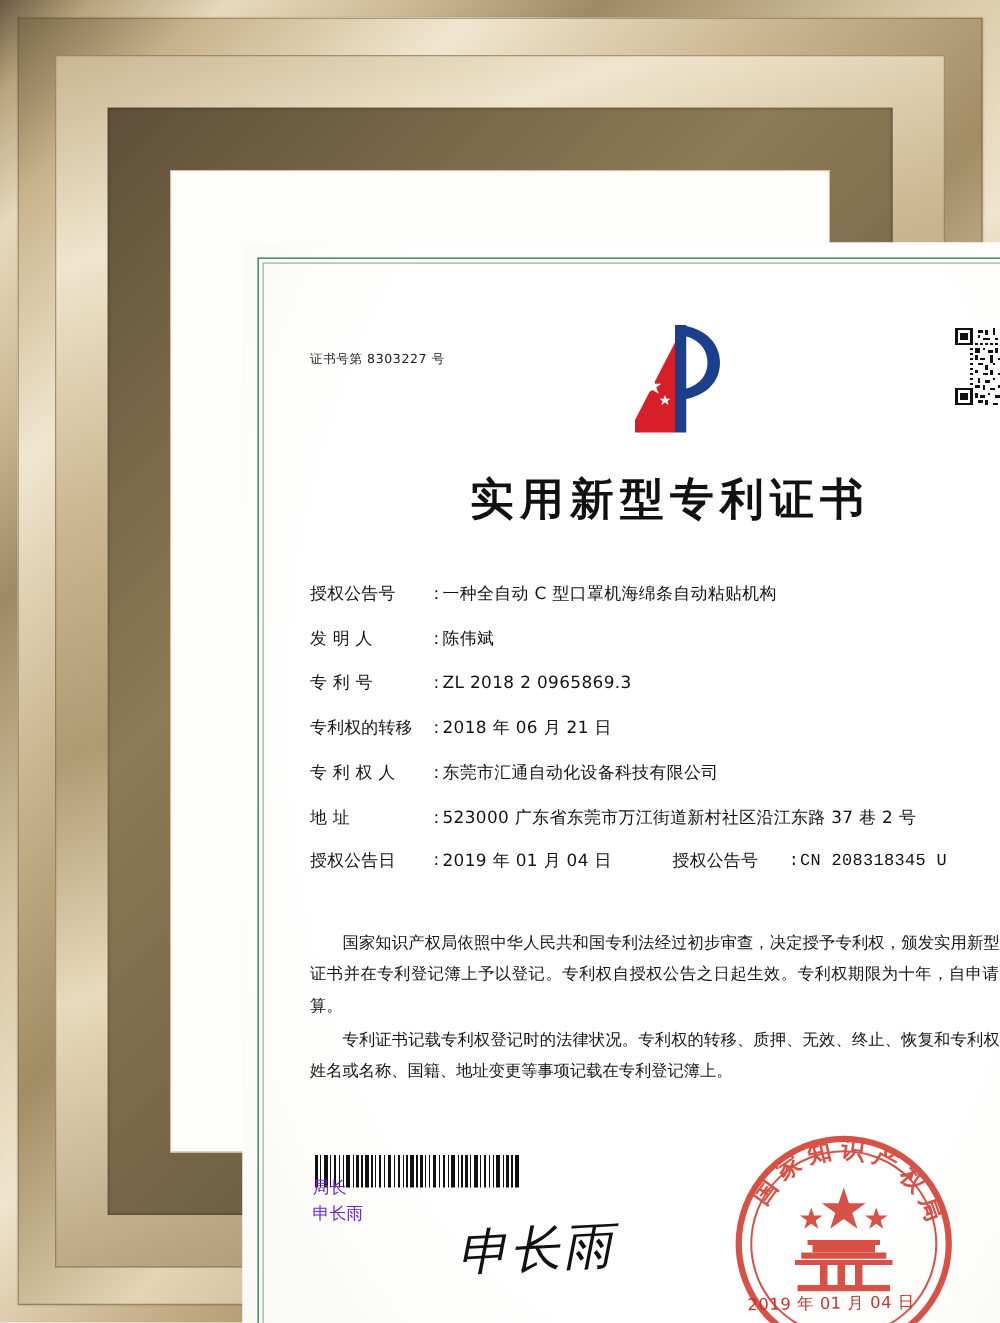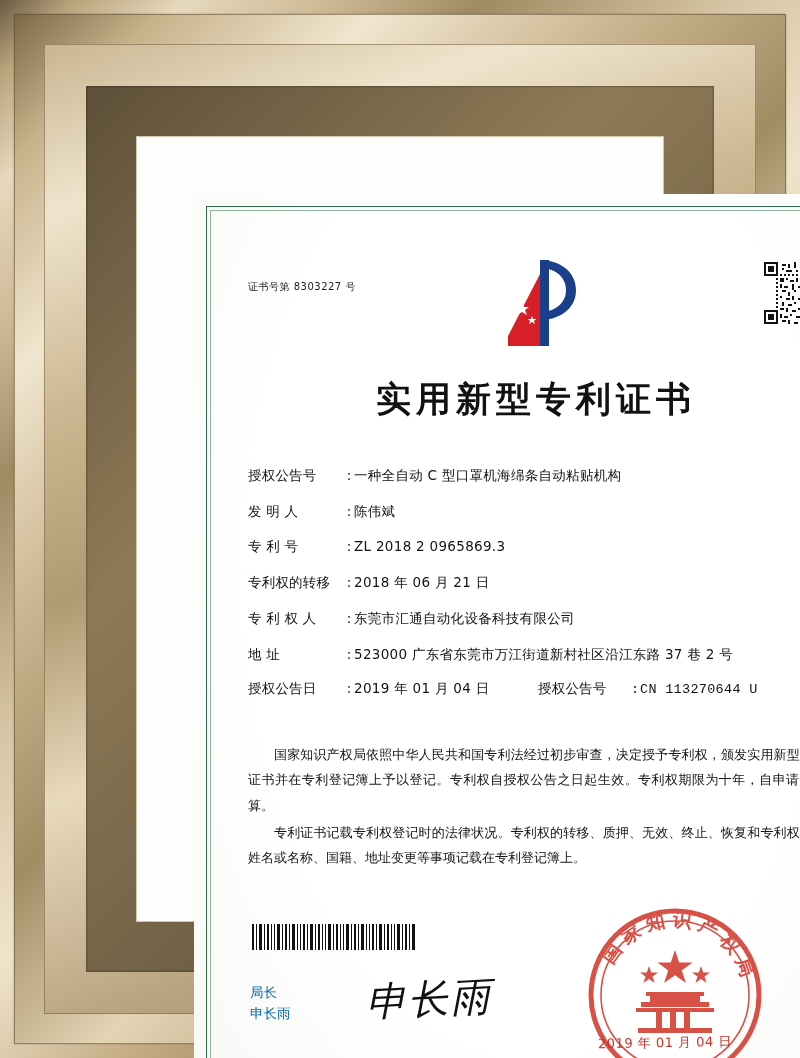--- a/index.html
+++ b/index.html
@@ -210,25 +210,25 @@
   
   .barcode {
     position: absolute;
     left: 56px; top: 730px;
     width: 168px; height: 26px;
   }
 
   
   .sig-label {
     position: absolute;
-    left: 56px; top: 790px;
+    left: 56px; top: 746px;
     font-size: 13.5px;
     line-height: 1.55;
-    color: #0369a1;
-    font-family: Liberation Mono, monospace;
+    color: #6d28d9;
+    font-family: Liberation Serif, serif;
   }
   .sig-script {
     position: absolute;
     left: 172px; top: 778px;
     font-size: 40px;
     color: #111;
     font-family: "DejaVu Serif", serif;
     font-style: italic;
     letter-spacing: 2px;
     transform: rotate(-3deg);
@@ -441,21 +441,21 @@
 
               <div class="row-two">
                 <span class="col-a">
                   <span class="f-label">授权公告日</span>
                   <span class="f-sep">:</span>
                   <span class="f-value">2019 年 01 月 04 日</span>
                 </span>
                 <span class="col-b">
                   <span class="f-label">授权公告号</span>
                   <span class="f-sep">:</span>
-                  <span class="f-value">CN 113270644 U</span>
+                  <span class="f-value">CN 208318345 U</span>
                 </span>
               </div>
             </div>
 
             <div class="paras">
               <p>国家知识产权局依照中华人民共和国专利法经过初步审查，决定授予专利权，颁发实用新型专利证书并在专利登记簿上予以登记。专利权自授权公告之日起生效。专利权期限为十年，自申请日起算。</p>
               <p>专利证书记载专利权登记时的法律状况。专利权的转移、质押、无效、终止、恢复和专利权人的姓名或名称、国籍、地址变更等事项记载在专利登记簿上。</p>
             </div>
 
             <div class="barcode">

